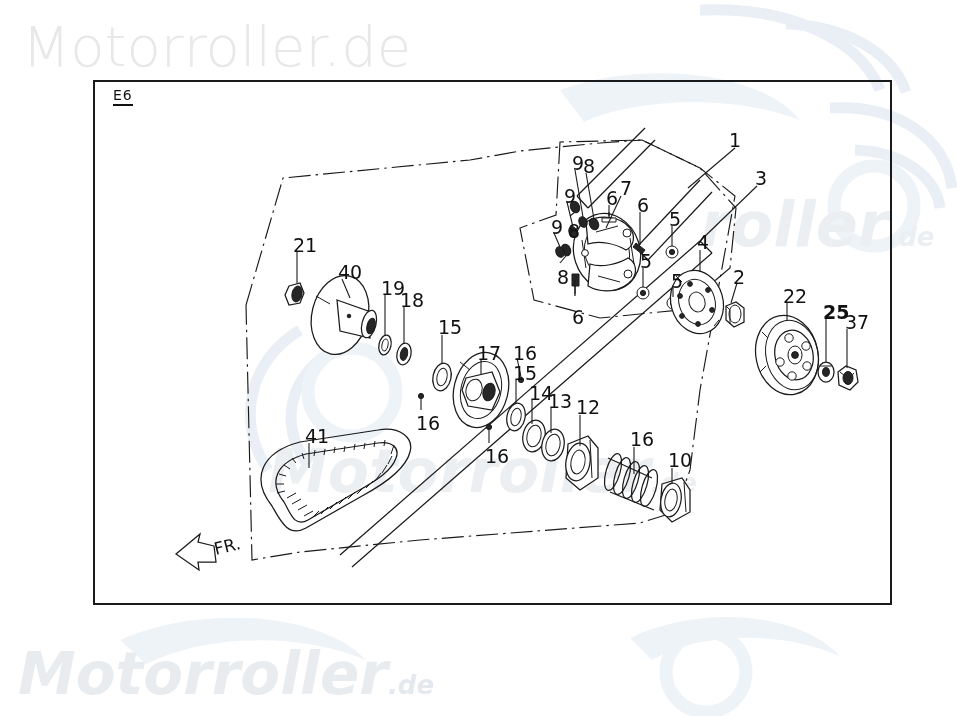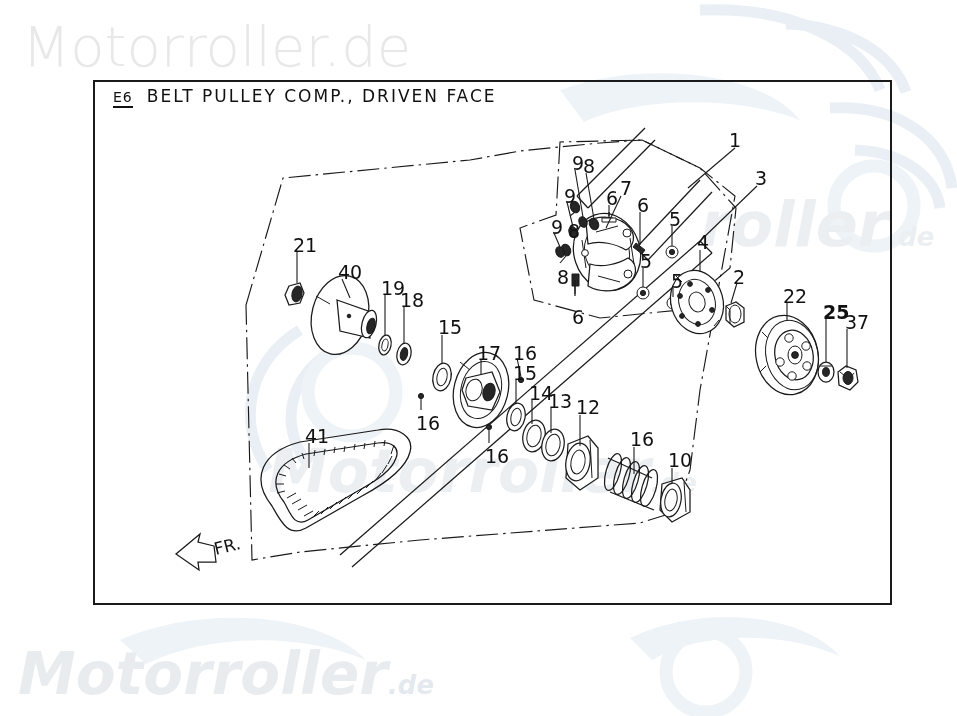--- a/index.html
+++ b/index.html
@@ -163,21 +163,20 @@
   <div class="wm-top">Motorroller.de</div>
 
   <div class="wm-bottom">
     <span>Motorroller</span><span class="suffix">.de</span>
   </div>
 
   <div class="frame"></div>
 
   <div class="title-row">
     <span class="title-code">E6</span>
-    <span class="title-text">BELT PULLEY COMP., DRIVEN FACE</span>
   </div>
 
   <svg class="draw" width="957" height="716" viewBox="0 0 957 716" aria-hidden="true">
     <defs>
       <style>
         .ln   { fill:none; stroke:#1a1a1a; stroke-width:1.25; }
         .lnT  { fill:none; stroke:#1a1a1a; stroke-width:1.0; }
         .lnH  { fill:none; stroke:#1a1a1a; stroke-width:1.7; }
         .wf   { fill:#ffffff; stroke:#1a1a1a; stroke-width:1.25; }
         .wfT  { fill:#ffffff; stroke:#1a1a1a; stroke-width:1.0; }

